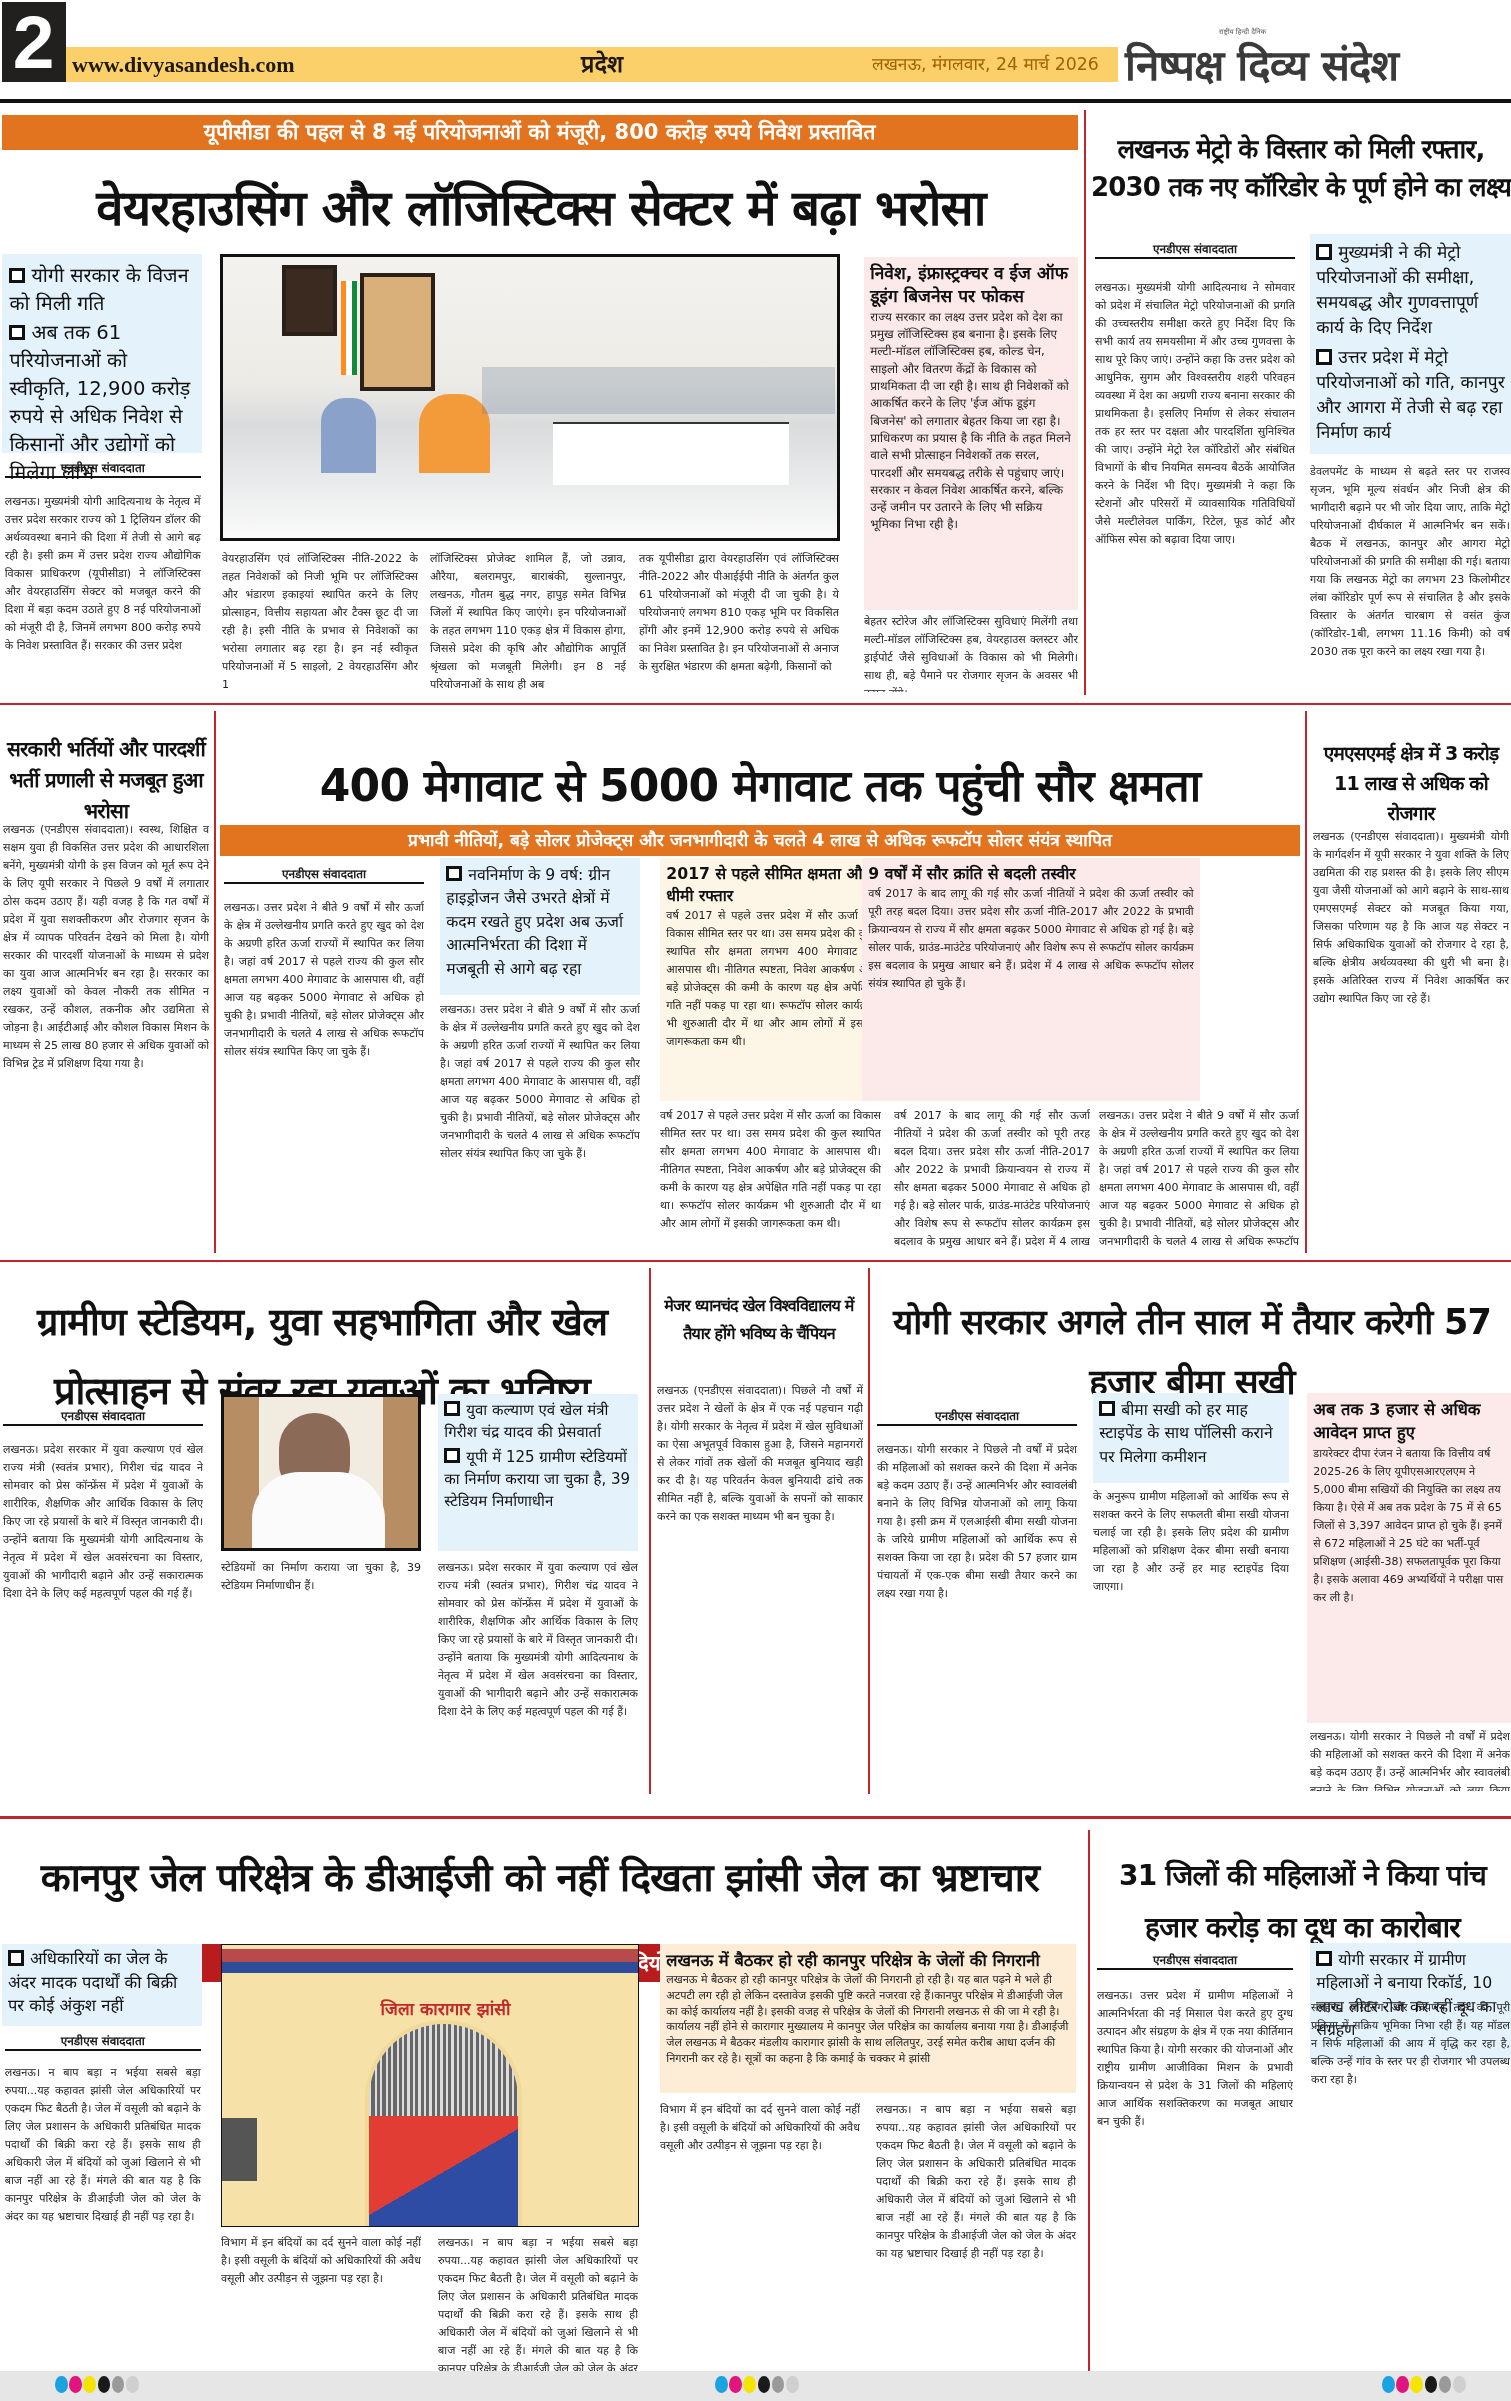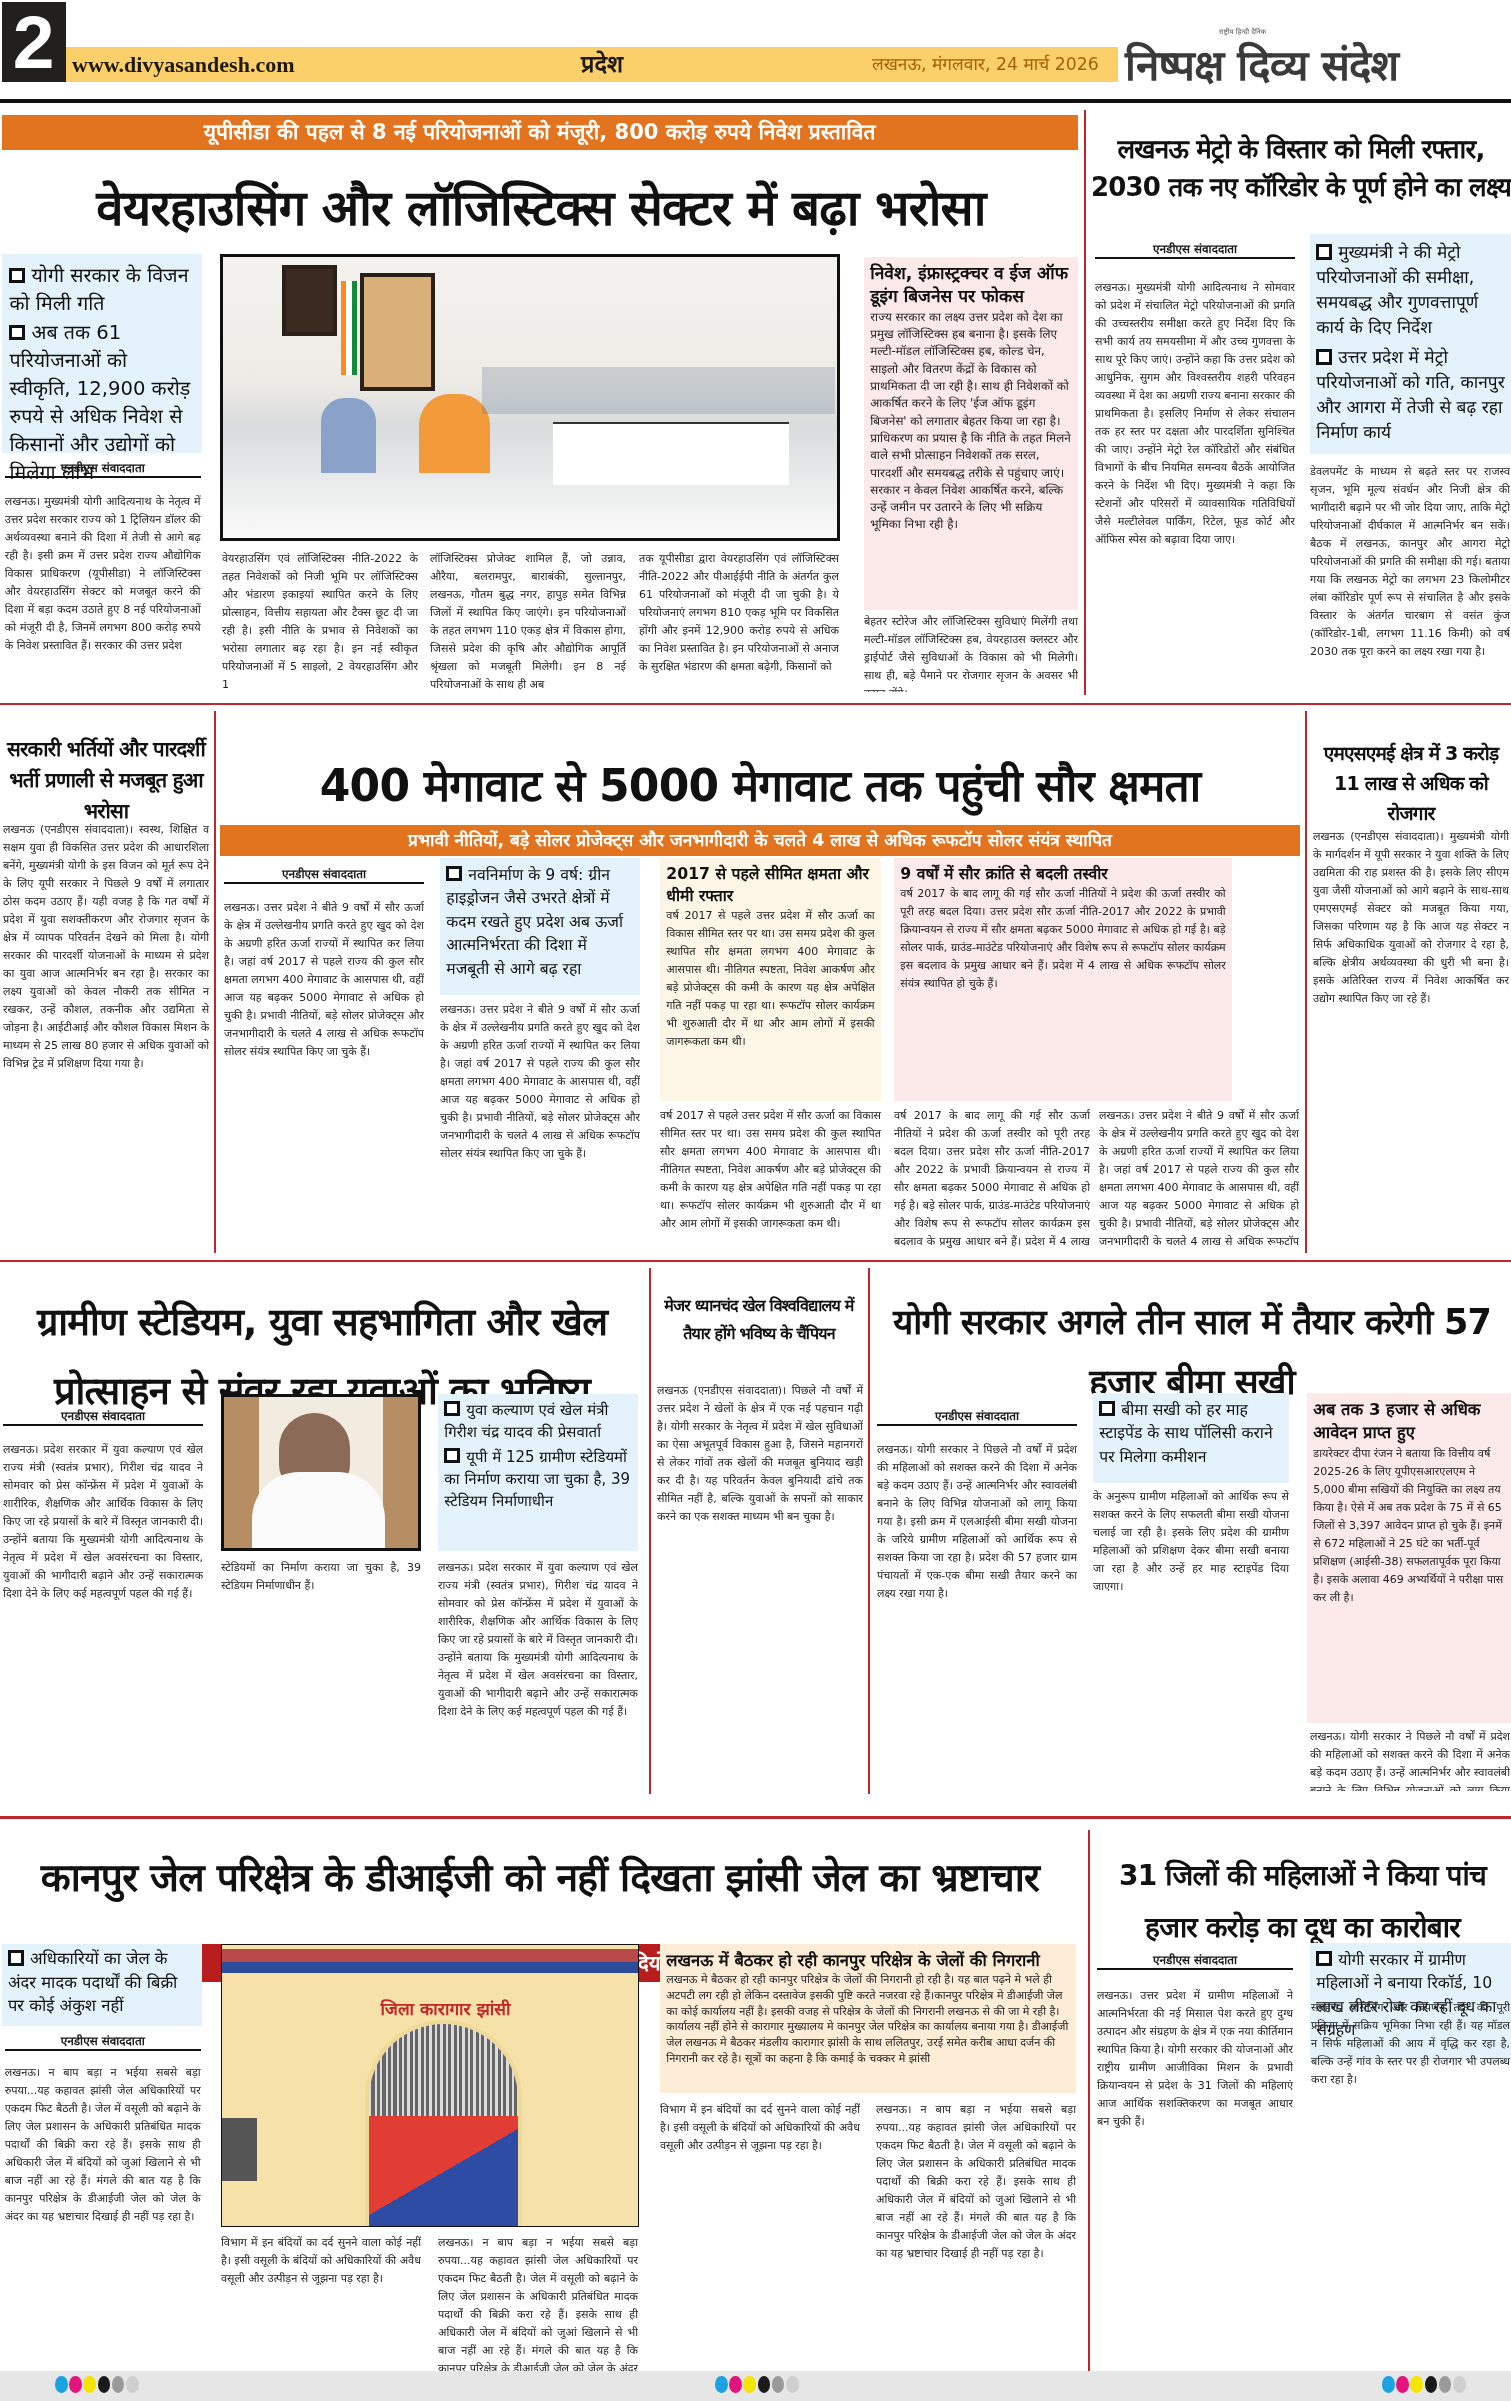--- a/index.html
+++ b/index.html
@@ -112,21 +112,21 @@
 <div class="abs byline" style="left:224px;top:865px;width:200px;">एनडीएस संवाददाता</div>
 <div class="abs body text-fill" style="left:224px;top:899px;width:200px;height:349px;">लखनऊ। उत्तर प्रदेश ने बीते 9 वर्षों में सौर ऊर्जा के क्षेत्र में उल्लेखनीय प्रगति करते हुए खुद को देश के अग्रणी हरित ऊर्जा राज्यों में स्थापित कर लिया है। जहां वर्ष 2017 से पहले राज्य की कुल सौर क्षमता लगभग 400 मेगावाट के आसपास थी, वहीं आज यह बढ़कर 5000 मेगावाट से अधिक हो चुकी है। प्रभावी नीतियों, बड़े सोलर प्रोजेक्ट्स और जनभागीदारी के चलते 4 लाख से अधिक रूफटॉप सोलर संयंत्र स्थापित किए जा चुके हैं।</div>
 <div class="abs box-blue" style="left:440px;top:858px;width:200px;height:137px;padding:4.7px 6.3px;">
   <div class="bullet" style="font-size:15.7px;line-height:23.6px;"><span class="sq"></span><span>नवनिर्माण के 9 वर्ष: ग्रीन हाइड्रोजन जैसे उभरते क्षेत्रों में कदम रखते हुए प्रदेश अब ऊर्जा आत्मनिर्भरता की दिशा में मजबूती से आगे बढ़ रहा</span></div>
 </div>
 <div class="abs body text-fill" style="left:440px;top:1001px;width:200px;height:247px;">लखनऊ। उत्तर प्रदेश ने बीते 9 वर्षों में सौर ऊर्जा के क्षेत्र में उल्लेखनीय प्रगति करते हुए खुद को देश के अग्रणी हरित ऊर्जा राज्यों में स्थापित कर लिया है। जहां वर्ष 2017 से पहले राज्य की कुल सौर क्षमता लगभग 400 मेगावाट के आसपास थी, वहीं आज यह बढ़कर 5000 मेगावाट से अधिक हो चुकी है। प्रभावी नीतियों, बड़े सोलर प्रोजेक्ट्स और जनभागीदारी के चलते 4 लाख से अधिक रूफटॉप सोलर संयंत्र स्थापित किए जा चुके हैं।</div>
 <div class="abs box-cream" style="left:660px;top:858px;width:221px;height:243px;padding:4.7px 6.3px;">
   <div class="subhead" style="font-size:15.7px;line-height:22px;">2017 से पहले सीमित क्षमता और धीमी रफ्तार</div>
   <div class="body text-fill" style="height:192px;">वर्ष 2017 से पहले उत्तर प्रदेश में सौर ऊर्जा का विकास सीमित स्तर पर था। उस समय प्रदेश की कुल स्थापित सौर क्षमता लगभग 400 मेगावाट के आसपास थी। नीतिगत स्पष्टता, निवेश आकर्षण और बड़े प्रोजेक्ट्स की कमी के कारण यह क्षेत्र अपेक्षित गति नहीं पकड़ पा रहा था। रूफटॉप सोलर कार्यक्रम भी शुरुआती दौर में था और आम लोगों में इसकी जागरूकता कम थी।</div>
 </div>
-<div class="abs box-pink" style="left:894px;top:858px;width:338px;height:243px;padding:4.7px 6.3px;">
+<div class="abs box-pink" style="left:862px;top:858px;width:338px;height:243px;padding:4.7px 6.3px;">
   <div class="subhead" style="font-size:15.7px;line-height:22px;">9 वर्षों में सौर क्रांति से बदली तस्वीर</div>
   <div class="body text-fill" style="height:208px;">वर्ष 2017 के बाद लागू की गई सौर ऊर्जा नीतियों ने प्रदेश की ऊर्जा तस्वीर को पूरी तरह बदल दिया। उत्तर प्रदेश सौर ऊर्जा नीति-2017 और 2022 के प्रभावी क्रियान्वयन से राज्य में सौर क्षमता बढ़कर 5000 मेगावाट से अधिक हो गई है। बड़े सोलर पार्क, ग्राउंड-माउंटेड परियोजनाएं और विशेष रूप से रूफटॉप सोलर कार्यक्रम इस बदलाव के प्रमुख आधार बने हैं। प्रदेश में 4 लाख से अधिक रूफटॉप सोलर संयंत्र स्थापित हो चुके हैं।</div>
 </div>
 <div class="abs body text-fill" style="left:660px;top:1107px;width:221px;height:141px;">वर्ष 2017 से पहले उत्तर प्रदेश में सौर ऊर्जा का विकास सीमित स्तर पर था। उस समय प्रदेश की कुल स्थापित सौर क्षमता लगभग 400 मेगावाट के आसपास थी। नीतिगत स्पष्टता, निवेश आकर्षण और बड़े प्रोजेक्ट्स की कमी के कारण यह क्षेत्र अपेक्षित गति नहीं पकड़ पा रहा था। रूफटॉप सोलर कार्यक्रम भी शुरुआती दौर में था और आम लोगों में इसकी जागरूकता कम थी।</div>
 <div class="abs body text-fill" style="left:894px;top:1107px;width:196px;height:141px;">वर्ष 2017 के बाद लागू की गई सौर ऊर्जा नीतियों ने प्रदेश की ऊर्जा तस्वीर को पूरी तरह बदल दिया। उत्तर प्रदेश सौर ऊर्जा नीति-2017 और 2022 के प्रभावी क्रियान्वयन से राज्य में सौर क्षमता बढ़कर 5000 मेगावाट से अधिक हो गई है। बड़े सोलर पार्क, ग्राउंड-माउंटेड परियोजनाएं और विशेष रूप से रूफटॉप सोलर कार्यक्रम इस बदलाव के प्रमुख आधार बने हैं। प्रदेश में 4 लाख से अधिक रूफटॉप सोलर संयंत्र स्थापित हो चुके हैं।</div>
 <div class="abs body text-fill" style="left:1099px;top:1107px;width:200px;height:141px;">लखनऊ। उत्तर प्रदेश ने बीते 9 वर्षों में सौर ऊर्जा के क्षेत्र में उल्लेखनीय प्रगति करते हुए खुद को देश के अग्रणी हरित ऊर्जा राज्यों में स्थापित कर लिया है। जहां वर्ष 2017 से पहले राज्य की कुल सौर क्षमता लगभग 400 मेगावाट के आसपास थी, वहीं आज यह बढ़कर 5000 मेगावाट से अधिक हो चुकी है। प्रभावी नीतियों, बड़े सोलर प्रोजेक्ट्स और जनभागीदारी के चलते 4 लाख से अधिक रूफटॉप सोलर संयंत्र स्थापित किए जा चुके हैं।</div>
 
 <div class="abs vrule-red" style="left:1305px;top:711px;height:542px;"></div>
 
 <div class="abs headline hl-center" style="left:1310px;top:726px;width:202px;font-size:19px;line-height:30px;">एमएसएमई क्षेत्र में 3 करोड़ 11 लाख से अधिक को रोजगार</div>

